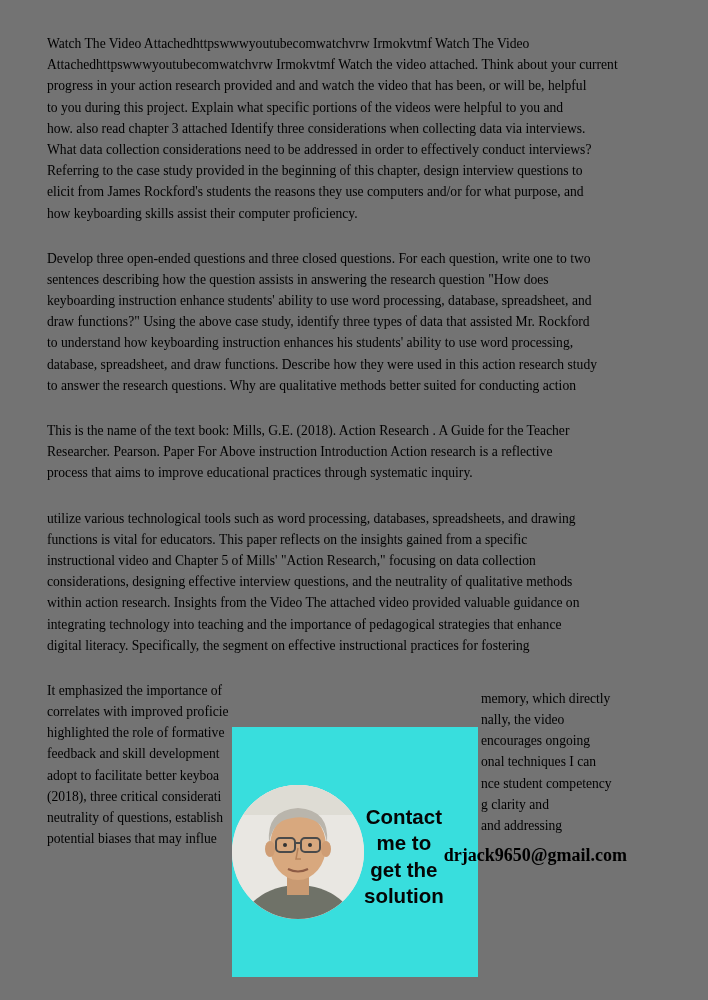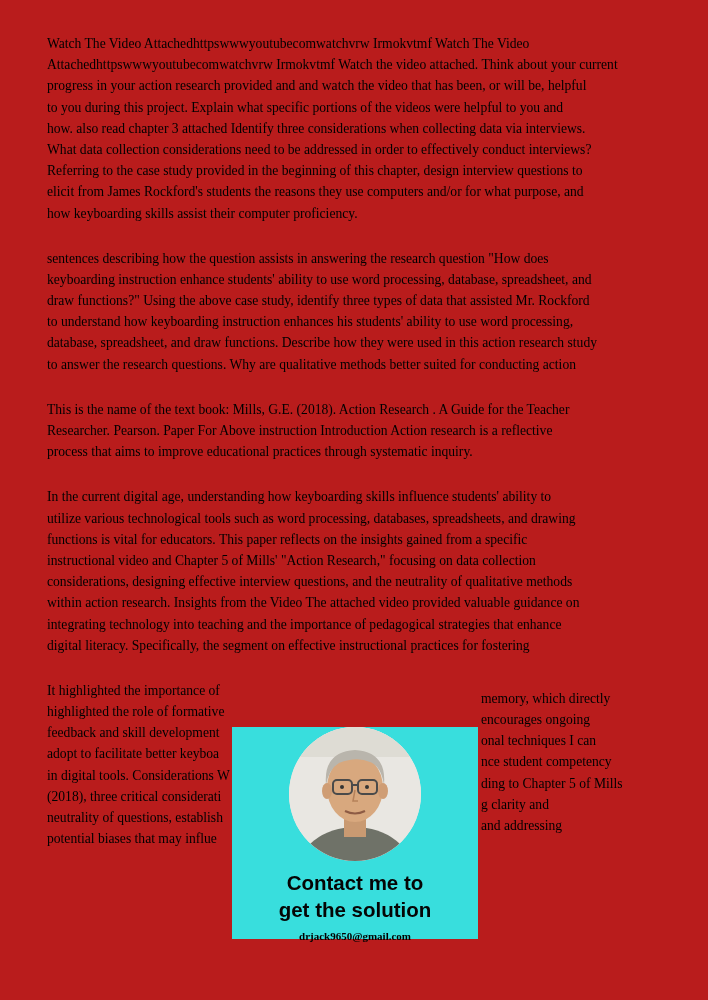--- a/index.html
+++ b/index.html
@@ -1,33 +1,33 @@
 <!DOCTYPE html>
 <html><head>
 <meta charset="utf-8">
 <style>
   * { margin:0; padding:0; box-sizing:border-box; }
   html,body { background:#ffffff; }
   body { width:708px; height:1000px; font-family:"Liberation Serif", serif; }
-  .page { position:relative; width:708px; height:1000px; background:#b91c1c; overflow:hidden; }
+  .page { position:relative; width:708px; height:1000px; background:#737373; overflow:hidden; }
   .textblock { position:absolute; left:47px; top:33px; width:618px; font-size:13.6px; color:#000000; }
   .para { margin-bottom:24px; }
   .line { position:relative; height:21.2px; line-height:21.2px; white-space:nowrap; }
   .line .right-frag { position:absolute; left:434px; top:8px; white-space:nowrap;text-align:right; }
   .ad-card {
-    position:absolute; left:232px; top:727px; width:246px; height:212px;
-    z-index:10; display:flex; flex-direction:column; align-items:center;
+    position:absolute; left:232px; top:727px; width:246px; height:250px;
+    z-index:10; display:flex; flex-direction:row; align-items:center;
     background:#38dedd;
   }
   .avatar-wrap { width:132px; height:134px; border-radius:50%; overflow:hidden; background:#e9e7e2; flex:none; }
   .ad-headline {
     margin-top:9px; font-family:"Liberation Sans", sans-serif; font-weight:bold;
     font-size:20.5px; line-height:26.5px; color:#050505; text-align:center;
   }
-  .ad-email { margin-top:7px; font-family:"Liberation Serif", serif; font-weight:bold; font-size:11px; color:#000000; }
+  .ad-email { margin-top:7px; font-family:"Liberation Serif", serif; font-weight:bold; font-size:18px; color:#000000; }
 </style>
 </head>
 <body>
 
 <div class="page">
 
   <div class="textblock">
 
     <div class="para">
       <div class="line">Watch The Video Attachedhttpswwwyoutubecomwatchvrw Irmokvtmf Watch The Video</div>
@@ -35,65 +35,65 @@
       <div class="line">progress in your action research provided and and watch the video that has been, or will be, helpful</div>
       <div class="line">to you during this project. Explain what specific portions of the videos were helpful to you and</div>
       <div class="line">how. also read chapter 3 attached Identify three considerations when collecting data via interviews.</div>
       <div class="line">What data collection considerations need to be addressed in order to effectively conduct interviews?</div>
       <div class="line">Referring to the case study provided in the beginning of this chapter, design interview questions to</div>
       <div class="line">elicit from James Rockford's students the reasons they use computers and/or for what purpose, and</div>
       <div class="line">how keyboarding skills assist their computer proficiency.</div>
     </div>
 
     <div class="para">
+      <div class="line">Develop three open-ended questions and three closed questions. For each question, write one to two</div>
       <div class="line">sentences describing how the question assists in answering the research question "How does</div>
       <div class="line">keyboarding instruction enhance students' ability to use word processing, database, spreadsheet, and</div>
       <div class="line">draw functions?" Using the above case study, identify three types of data that assisted Mr. Rockford</div>
       <div class="line">to understand how keyboarding instruction enhances his students' ability to use word processing,</div>
       <div class="line">database, spreadsheet, and draw functions. Describe how they were used in this action research study</div>
       <div class="line">to answer the research questions. Why are qualitative methods better suited for conducting action</div>
     </div>
 
     <div class="para">
       <div class="line">This is the name of the text book: Mills, G.E. (2018). Action Research . A Guide for the Teacher</div>
       <div class="line">Researcher. Pearson. Paper For Above instruction Introduction Action research is a reflective</div>
       <div class="line">process that aims to improve educational practices through systematic inquiry.</div>
     </div>
 
     <div class="para">
-      <div class="line">In the current digital age, understanding how keyboarding skills influence students' ability to</div>
       <div class="line">utilize various technological tools such as word processing, databases, spreadsheets, and drawing</div>
       <div class="line">functions is vital for educators. This paper reflects on the insights gained from a specific</div>
       <div class="line">instructional video and Chapter 5 of Mills' "Action Research," focusing on data collection</div>
       <div class="line">considerations, designing effective interview questions, and the neutrality of qualitative methods</div>
       <div class="line">within action research. Insights from the Video The attached video provided valuable guidance on</div>
       <div class="line">integrating technology into teaching and the importance of pedagogical strategies that enhance</div>
       <div class="line">digital literacy. Specifically, the segment on effective instructional practices for fostering</div>
     </div>
 
     <div class="para">
       <div class="line">
-        <span>It highlighted the importance of</span>
+        <span>It emphasized the importance of</span>
         <span class="right-frag">memory, which directly</span>
+      </div>
+      <div class="line">
+        <span>correlates with improved proficie</span>
+        <span class="right-frag">nally, the video</span>
       </div>
       <div class="line">
         <span>highlighted the role of formative</span>
         <span class="right-frag">encourages ongoing</span>
       </div>
       <div class="line">
         <span>feedback and skill development</span>
         <span class="right-frag">onal techniques I can</span>
       </div>
       <div class="line">
         <span>adopt to facilitate better keyboa</span>
         <span class="right-frag">nce student competency</span>
-      </div>
-      <div class="line">
-        <span>in digital tools. Considerations W</span>
-        <span class="right-frag">ding to Chapter 5 of Mills</span>
       </div>
       <div class="line">
         <span>(2018), three critical considerati</span>
         <span class="right-frag">g clarity and</span>
       </div>
       <div class="line">
         <span>neutrality of questions, establish</span>
         <span class="right-frag">and addressing</span>
       </div>
       <div class="line">

